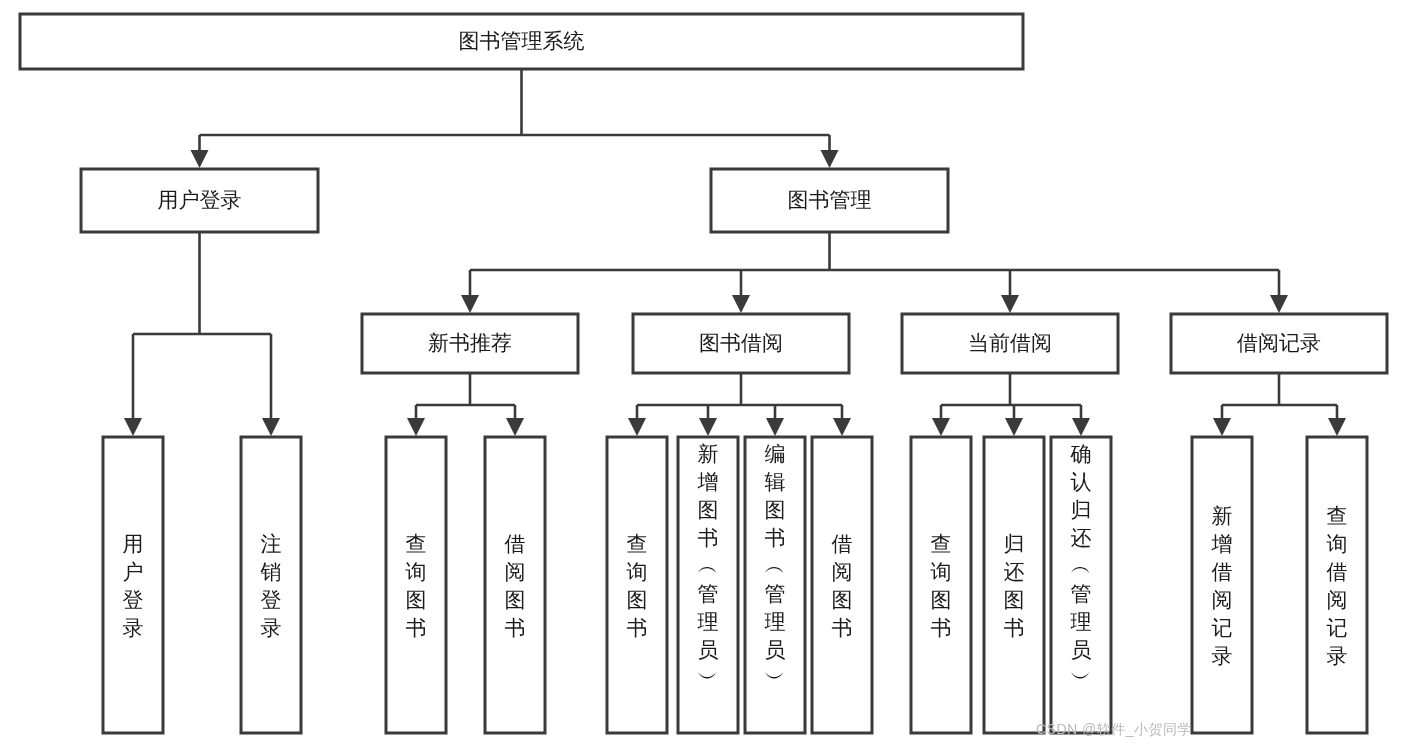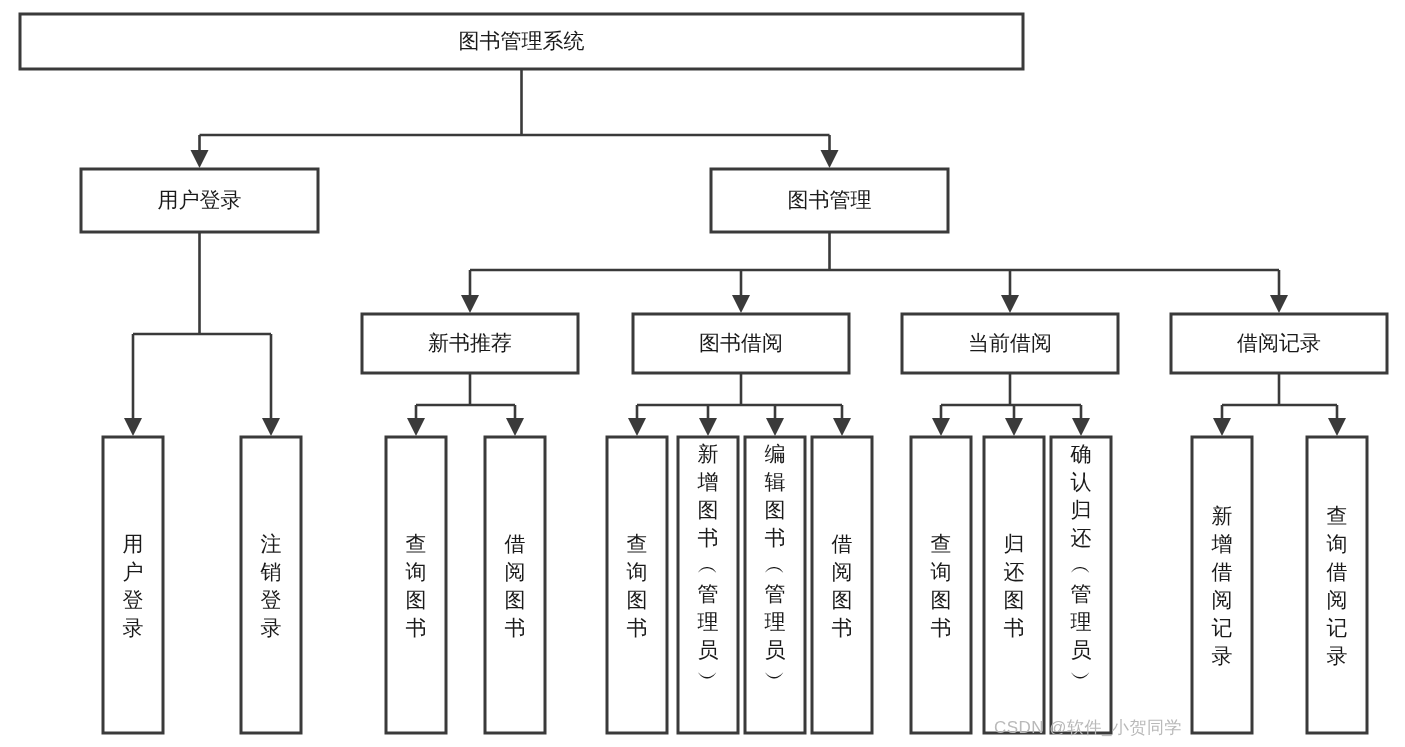--- a/index.html
+++ b/index.html
@@ -50,24 +50,24 @@
     dominant-baseline: middle;
   }
   .node-label-v {
     font-family: "Liberation Sans", "DejaVu Sans", sans-serif;
     font-size: 21px;
     fill: #1a1a1a;
     text-anchor: middle;
   }
   .watermark {
     position: absolute;
-    right: 10px;
+    right: 0;
     bottom: 8px;
     font-family: "Liberation Sans", "DejaVu Sans", sans-serif;
-    font-size: 17px;
+    font-size: 14px;
     color: #b9b9b9;
     white-space: nowrap;
     letter-spacing: 0.5px;
   }
 </style>
 </head>
 <body>
 
 <div id="diagram-root">
   <svg class="diagram-canvas" viewBox="0 0 1405 747">

